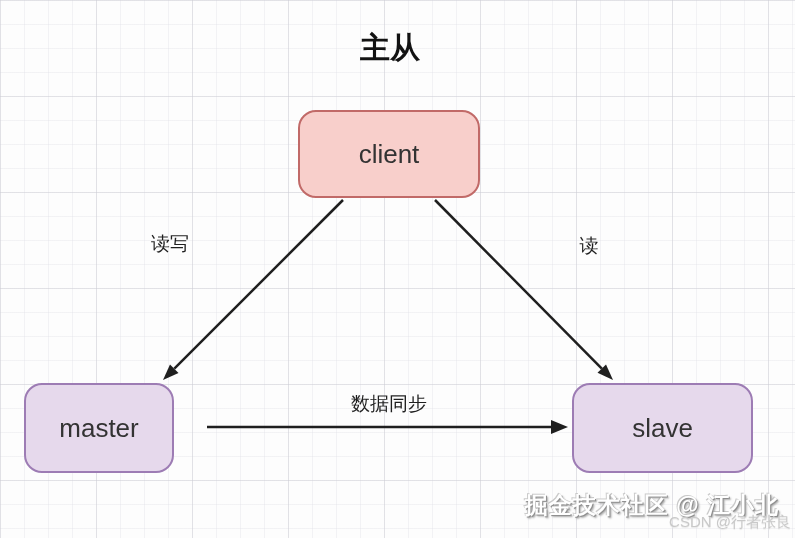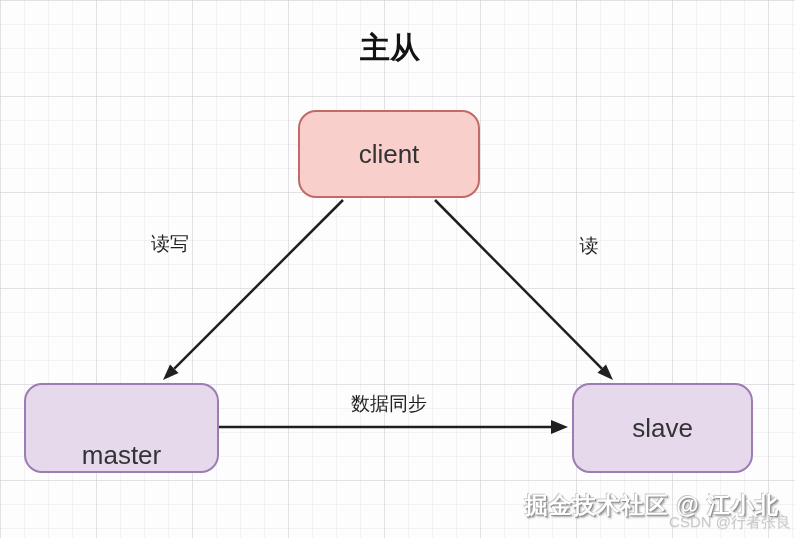--- a/index.html
+++ b/index.html
@@ -38,24 +38,23 @@
     font-size: 26px;
     color: #333333;
     box-sizing: border-box;
   }
   .node-client {
     left: 298px; top: 110px; width: 182px; height: 88px;
     background: #f8cfcb;
     border: 2.5px solid #c16a68;
   }
   .node-master {
-    left: 24px; top: 383px; width: 195px; height: 90px;
+    left: 24px; top: 383px; width: 150px; height: 90px;
     background: #e6d9ec;
     border: 2.5px solid #9d7cb4;
-    align-items: flex-end;
   }
   .node-slave {
     left: 572px; top: 383px; width: 181px; height: 90px;
     background: #e6d9ec;
     border: 2.5px solid #9d7cb4;
     text-align: center;
   }
   .edges-layer {
     position: absolute;
     left: 0; top: 0;

